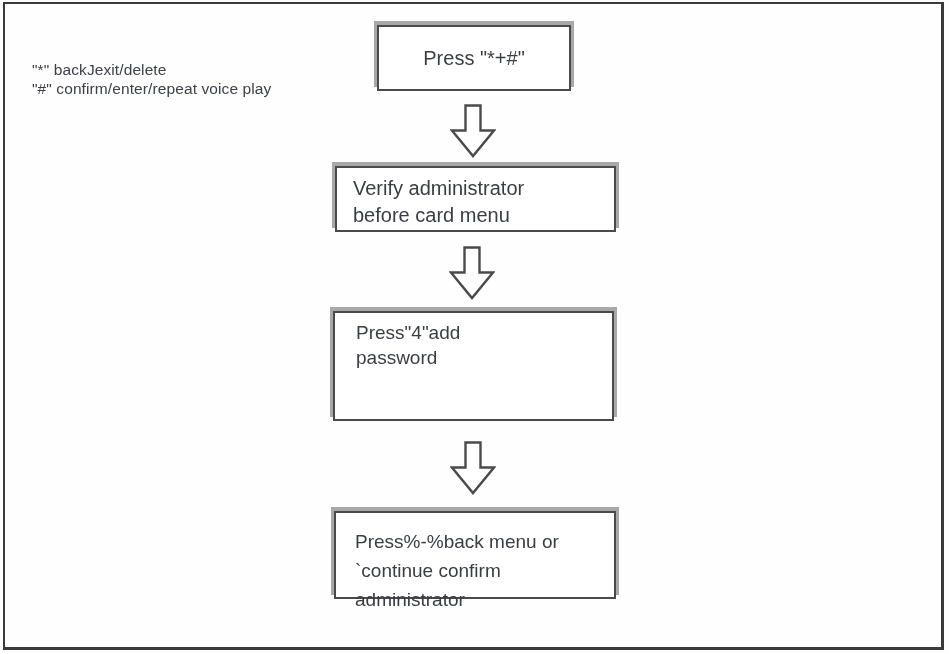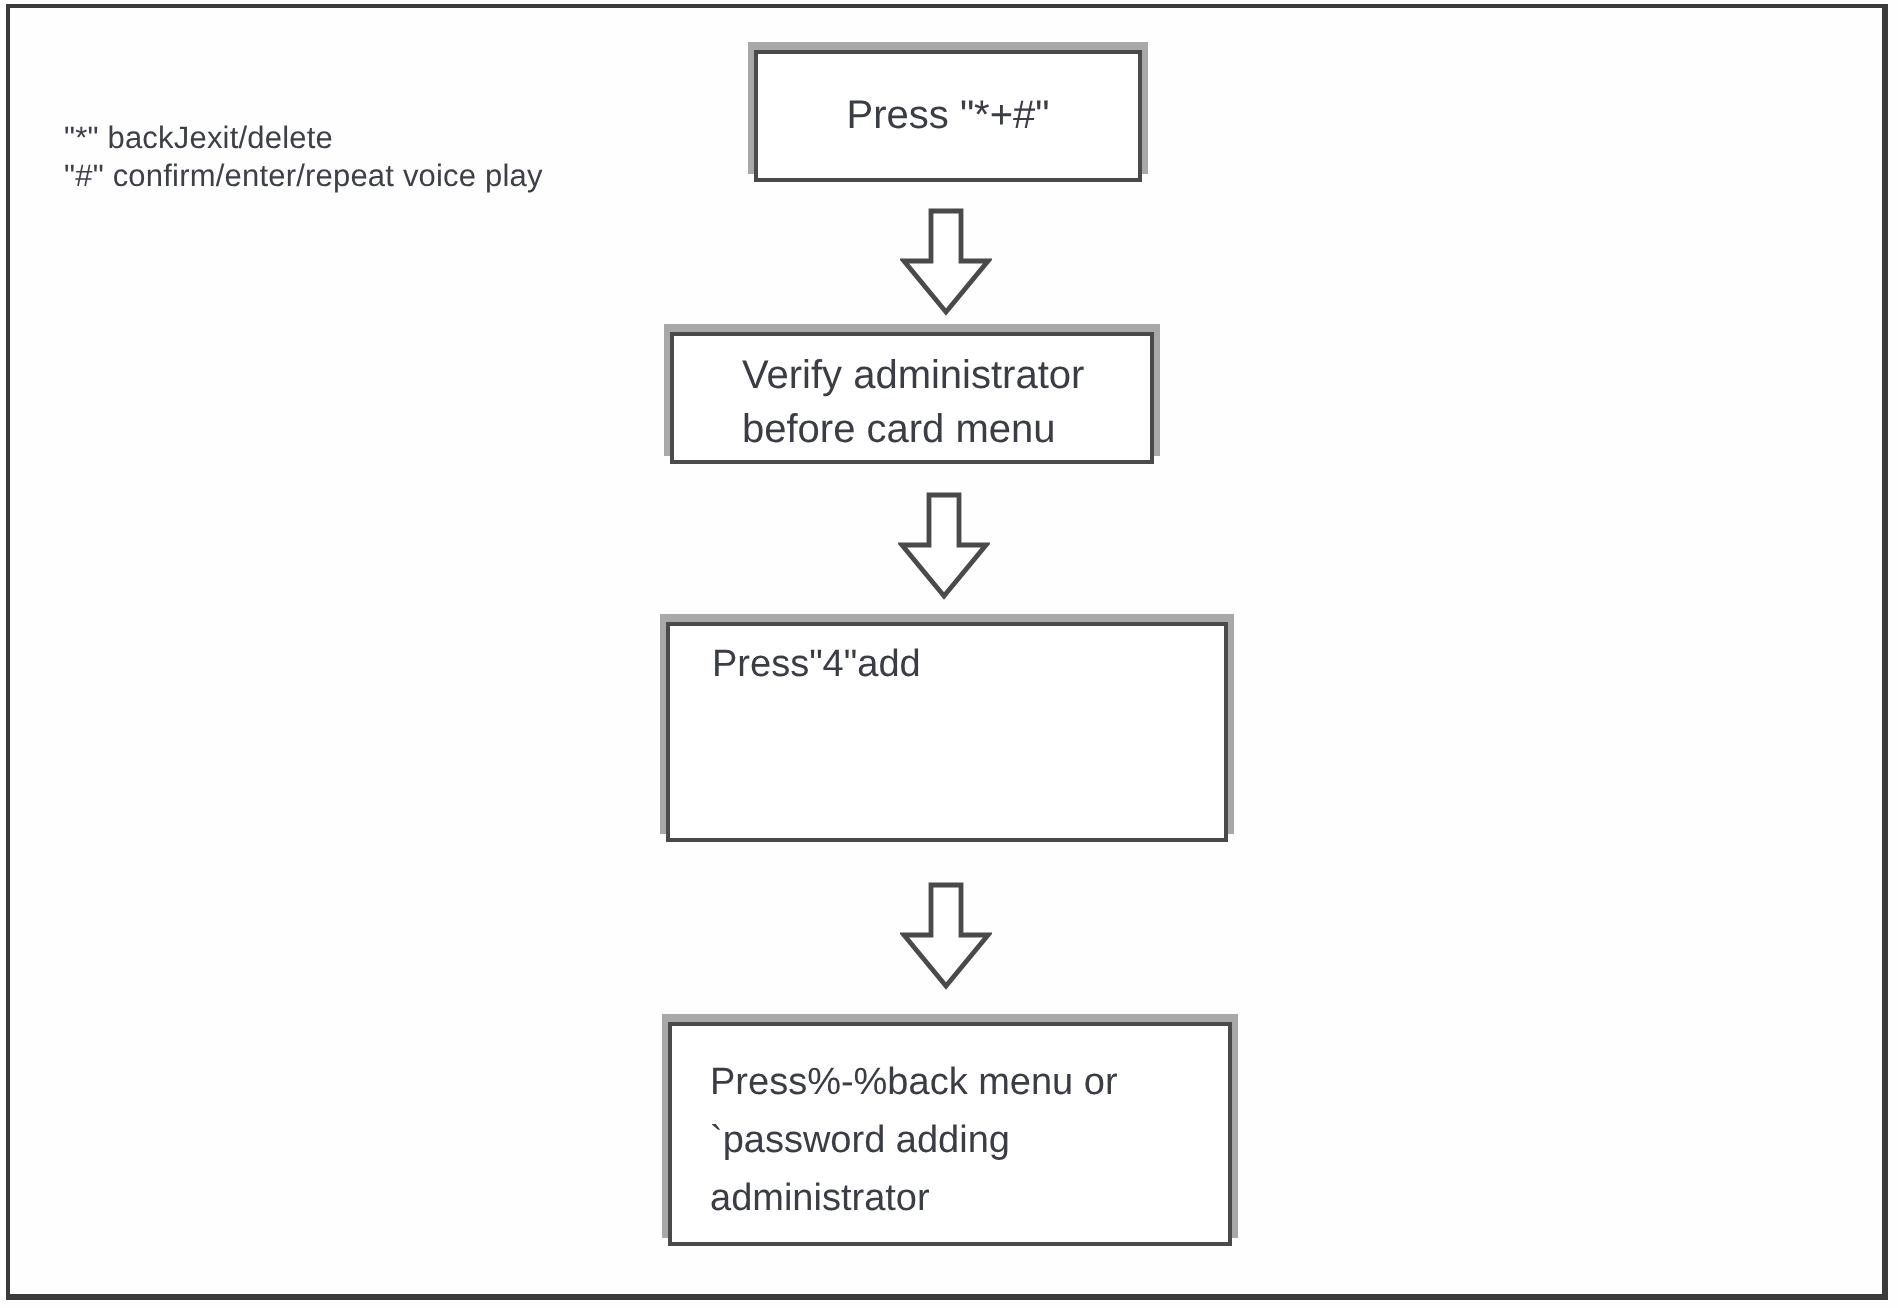--- a/index.html
+++ b/index.html
@@ -34,31 +34,31 @@
     border: 2px solid #4a4a4a;
     box-shadow: 3px -4px 0 0 #a8a8a8, -3px -4px 0 0 #a8a8a8;
   }
   .flow-box .line { white-space: nowrap; }
   .node-1 {
     left: 377px; top: 25px; width: 194px; height: 66px;
     display: flex; align-items: center; justify-content: center;
     font-size: 20px;
   }
   .node-2 {
-    left: 335px; top: 166px; width: 242px; height: 66px;
+    left: 335px; top: 166px; width: 281px; height: 66px;
     font-size: 20px; line-height: 27px;
-    padding: 7px 0 0 34px;
+    padding: 7px 0 0 16px;
   }
   .node-3 {
     left: 333px; top: 311px; width: 281px; height: 110px;
     font-size: 19px; line-height: 25px;
     padding: 7px 0 0 21px;
   }
   .node-4 {
-    left: 334px; top: 511px; width: 282px; height: 112px;
+    left: 334px; top: 511px; width: 282px; height: 88px;
     font-size: 19px; line-height: 29px;
     padding: 14px 0 0 19px;
   }
   .flow-arrow {
     position: absolute;
     width: 46px; height: 54px;
   }
   .arrow-1 { left: 450px; top: 104px; }
   .arrow-2 { left: 449px; top: 246px; }
   .arrow-3 { left: 450px; top: 441px; }
@@ -92,27 +92,28 @@
   </div>
 
   <div class="flow-arrow arrow-2">
     <svg viewBox="0 0 46 54" xmlns="http://www.w3.org/2000/svg">
       <path d="M15.5 1.5 H30.5 V26.5 H44 L23 52 L2 26.5 H15.5 Z" fill="#ffffff" stroke="#4a4a4a" stroke-width="2.4" stroke-linejoin="miter"></path>
     </svg>
   </div>
 
   <div class="flow-box node-3">
     <div class="line">Press"4"add</div>
+    <div class="line">password</div>
   </div>
 
   <div class="flow-arrow arrow-3">
     <svg viewBox="0 0 46 54" xmlns="http://www.w3.org/2000/svg">
       <path d="M15.5 1.5 H30.5 V26.5 H44 L23 52 L2 26.5 H15.5 Z" fill="#ffffff" stroke="#4a4a4a" stroke-width="2.4" stroke-linejoin="miter"></path>
     </svg>
   </div>
 
   <div class="flow-box node-4">
     <div class="line">Press%-%back menu or</div>
-    <div class="line">`password adding</div>
+    <div class="line">`continue confirm</div>
     <div class="line">administrator</div>
   </div>
 
 </div>
 
 </body></html>

